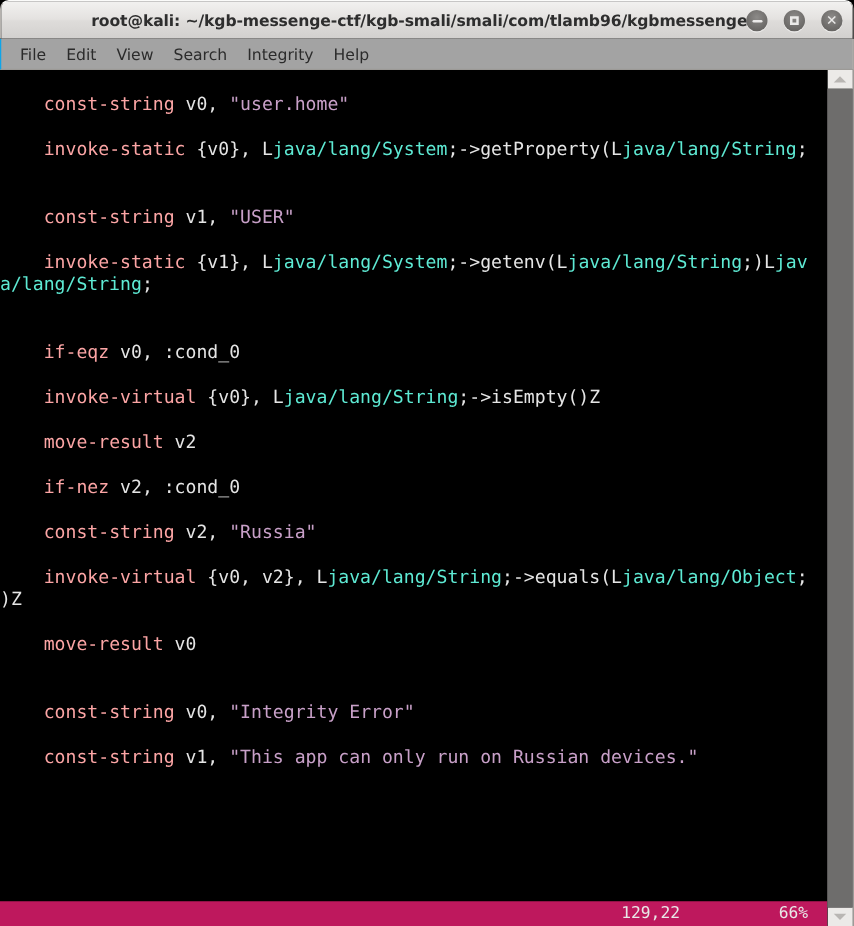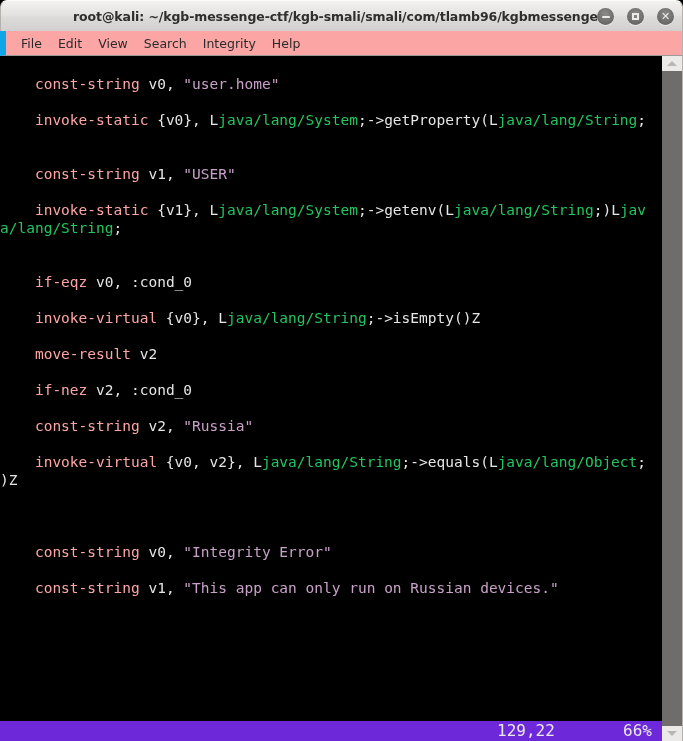--- a/index.html
+++ b/index.html
@@ -86,22 +86,22 @@
     font-family: "DejaVu Sans", "Liberation Sans", sans-serif;
     font-size: 11px;
     font-weight: bold;
     line-height: 1;
   }
 
   
   .menubar {
     height: 25px;
     flex: 0 0 25px;
-    background: #fca5a5;
-    border-left: 6px solid #0ea5e9;
+    background: #a3a3a3;
+    border-left: 1px solid #0ea5e9;
     border-right: 1px solid #b5b2ae;
     border-bottom: 1px solid #9c9a97;
     box-sizing: border-box;
     display: flex;
     align-items: center;
     padding-left: 7px;
     font-family: "DejaVu Sans", "Liberation Sans", sans-serif;
   }
   .menuitem {
     font-size: 12.5px;
@@ -142,32 +142,32 @@
     color: #e8e8e8;
     letter-spacing: 0px;
     padding-left: 0px;
   }
   .line.blank { color: transparent; }
 
   
   .op    { color: #fca5a5; }   
   .plain { color: #e5e5e5; }   
   .str   { color: #c8a0c8; }   
-  .type  { color: #22c55e; margin-top: 10px; }   
+  .type  { color: #5eead4; margin-top: 10px; }   
 
   
   .statusbar {
     position: absolute;
     left: 0;
     right: 0;
     bottom: 0;
     height: 20px;
     line-height: 20px;
-    background: #6d28d9;
-    font-size: 16px;
+    background: #be185d;
+    font-size: 13px;
     white-space: pre;
     color: #e8e8e8;
   }
   .status-pos {
     position: absolute;
     left: 497px;
     top: 0;
   }
   .status-pct {
     position: absolute;
@@ -273,20 +273,21 @@
           <div class="line blank">&nbsp;</div>
           <div class="line"><span class="plain">    </span><span class="op">move-result</span><span class="plain"> v2</span></div>
           <div class="line blank">&nbsp;</div>
           <div class="line"><span class="plain">    </span><span class="op">if-nez</span><span class="plain"> v2, :cond_0</span></div>
           <div class="line blank">&nbsp;</div>
           <div class="line"><span class="plain">    </span><span class="op">const-string</span><span class="plain"> v2, </span><span class="str">"Russia"</span></div>
           <div class="line blank">&nbsp;</div>
           <div class="line"><span class="plain">    </span><span class="op">invoke-virtual</span><span class="plain"> {v0, v2}, L</span><span class="type">java/lang/String</span><span class="plain">;-&gt;equals(L</span><span class="type">java/lang/Object</span><span class="plain">;</span></div>
           <div class="line"><span class="plain">)Z</span></div>
           <div class="line blank">&nbsp;</div>
+          <div class="line"><span class="plain">    </span><span class="op">move-result</span><span class="plain"> v0</span></div>
           <div class="line blank">&nbsp;</div>
           <div class="line blank">&nbsp;</div>
           <div class="line"><span class="plain">    </span><span class="op">const-string</span><span class="plain"> v0, </span><span class="str">"Integrity Error"</span></div>
           <div class="line blank">&nbsp;</div>
           <div class="line"><span class="plain">    </span><span class="op">const-string</span><span class="plain"> v1, </span><span class="str">"This app can only run on Russian devices."</span></div>
           <div class="line blank">&nbsp;</div>
         </div>
 
       <div class="statusbar">
         <span class="status-pos">129,22</span>

